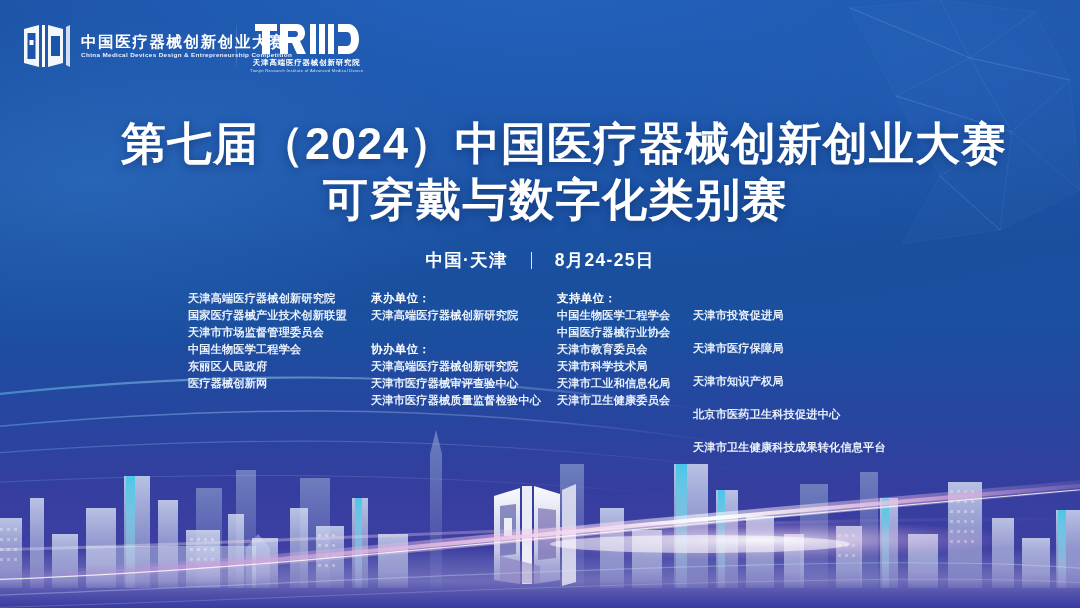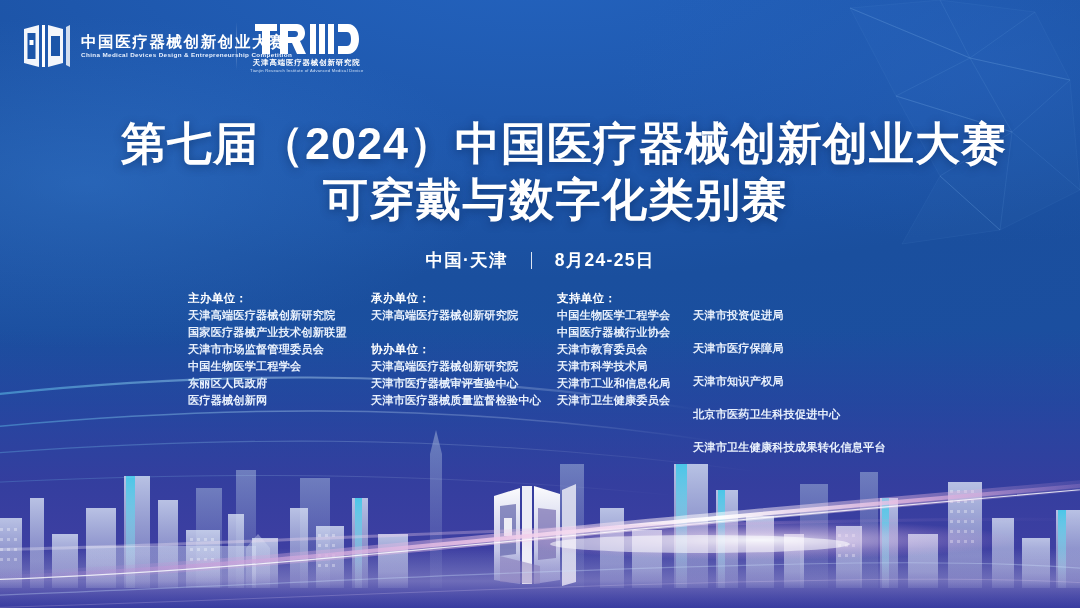--- a/index.html
+++ b/index.html
@@ -191,21 +191,20 @@
     <div class="subtitle">
       <span>中国·天津</span>
       <span class="sep"></span>
       <span>8月24-25日</span>
     </div>
   </div>
 
   <div class="orgs">
 
     <div class="org-col col-1">
-      <div class="org-head">主办单位：</div>
       <div class="org-item">天津高端医疗器械创新研究院</div>
       <div class="org-item">国家医疗器械产业技术创新联盟</div>
       <div class="org-item">天津市市场监督管理委员会</div>
       <div class="org-item">中国生物医学工程学会</div>
       <div class="org-item">东丽区人民政府</div>
       <div class="org-item">医疗器械创新网</div>
     </div>
 
     <div class="org-col col-2">
       <div class="org-head">承办单位：</div>

